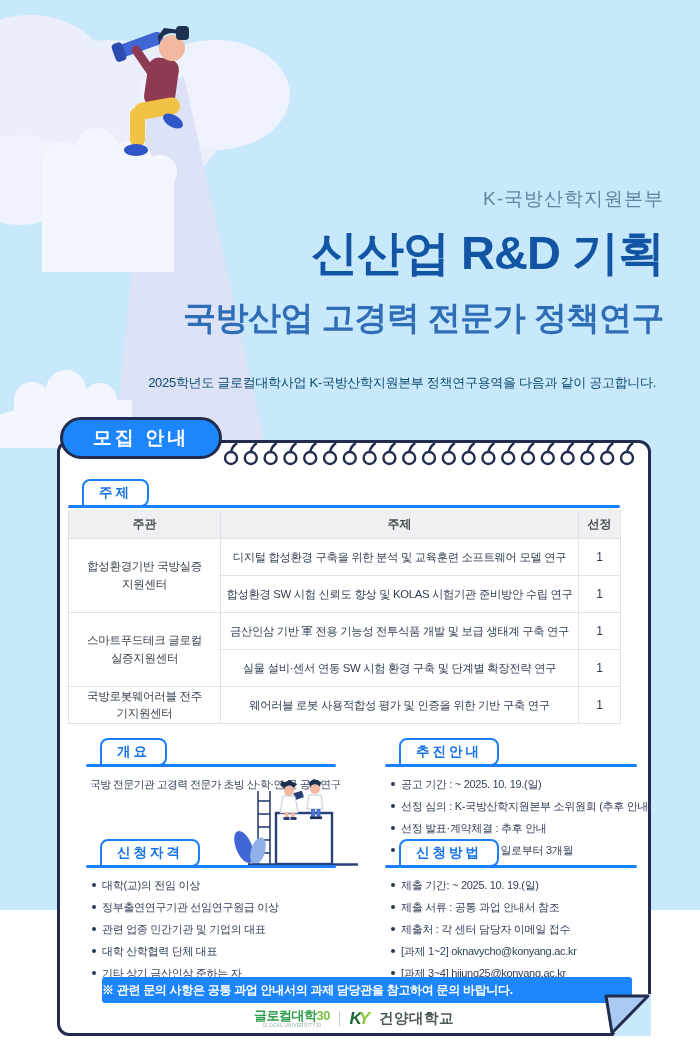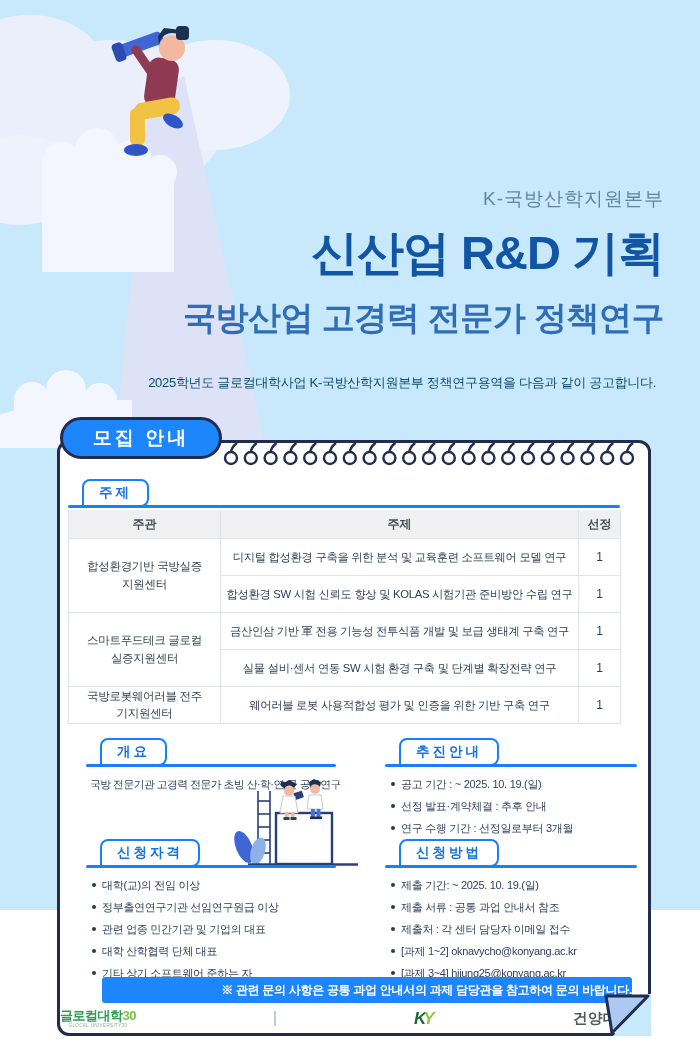--- a/index.html
+++ b/index.html
@@ -58,24 +58,24 @@
     white-space:nowrap;}
   .sec li::before{content:"";display:inline-block;width:4px;height:4px;
     border-radius:50%;background:#2a3950;margin-right:6px;vertical-align:2px;}
   .ov-text{margin:11px 0 0 4px;font-size:10.8px;color:#33405a;
     letter-spacing:-0.5px;white-space:nowrap;}
 
   .scientists{position:absolute;left:168px;top:328px;}
 
   .notice{position:absolute;left:42px;top:534px;width:530px;height:26px;
     background:#1d86fc;border-radius:3px;color:#fff;font-size:12px;
-    font-weight:700;text-align:right;line-height:26px;letter-spacing:-0.3px;}
+    font-weight:700;text-align:left;line-height:26px;letter-spacing:-0.3px;}
 
   .footer{position:absolute;left:0;top:566px;width:100%;display:flex;
-    justify-content:space-between;align-items:center;gap:9px;}
+    justify-content:center;align-items:center;gap:9px;}
   .glocal{text-align:center;line-height:1;}
   .g-main{font-size:13px;font-weight:800;letter-spacing:-0.5px;}
   .g-t{color:#2e9e4f;} .g-n{color:#7dc242;}
   .g-sub{font-size:4.5px;color:#8fa89b;letter-spacing:0.4px;margin-top:2px;}
   .divider{width:1.5px;height:15px;background:#c3cbd0;}
   .ky{font-size:17px;font-weight:900;font-style:italic;line-height:1;}
   .ky .k{color:#1c6b35;} .ky .y{color:#8dc63f;margin-left:-3px;}
   .univ{font-size:14.5px;font-weight:700;color:#4f5b56;letter-spacing:0.5px;}
 
   .fold{position:absolute;right:-3px;bottom:-3px;}
@@ -248,34 +248,35 @@
         <rect x="82" y="45.5" width="6" height="2.6" fill="#1e3050"></rect>
         <rect x="88" y="45.5" width="6" height="2.6" fill="#1e3050"></rect>
       </g>
     </svg>
 
     <div class="sec sch-sec">
       <div class="tab">추진안내</div>
       <div class="tline"></div>
       <ul>
         <li>공고 기간 : ~ 2025. 10. 19.(일)</li>
+        <li>선정 심의 : K-국방산학지원본부 소위원회 (추후 안내)</li>
         <li>선정 발표·계약체결 : 추후 안내</li>
         <li>연구 수행 기간 : 선정일로부터 3개월</li>
       </ul>
     </div>
 
     <div class="sec eli-sec">
       <div class="tab">신청자격</div>
       <div class="tline"></div>
       <ul>
         <li>대학(교)의 전임 이상</li>
         <li>정부출연연구기관 선임연구원급 이상</li>
         <li>관련 업종 민간기관 및 기업의 대표</li>
         <li>대학 산학협력 단체 대표</li>
-        <li>기타 상기 소프트웨어 준하는 자</li>
+        <li>기타 상기 금산인삼 준하는 자</li>
       </ul>
     </div>
 
     <div class="sec app-sec">
       <div class="tab">신청방법</div>
       <div class="tline"></div>
       <ul>
         <li>제출 기간: ~ 2025. 10. 19.(일)</li>
         <li>제출 서류 : 공통 과업 안내서 참조</li>
         <li>제출처 : 각 센터 담당자 이메일 접수</li>

